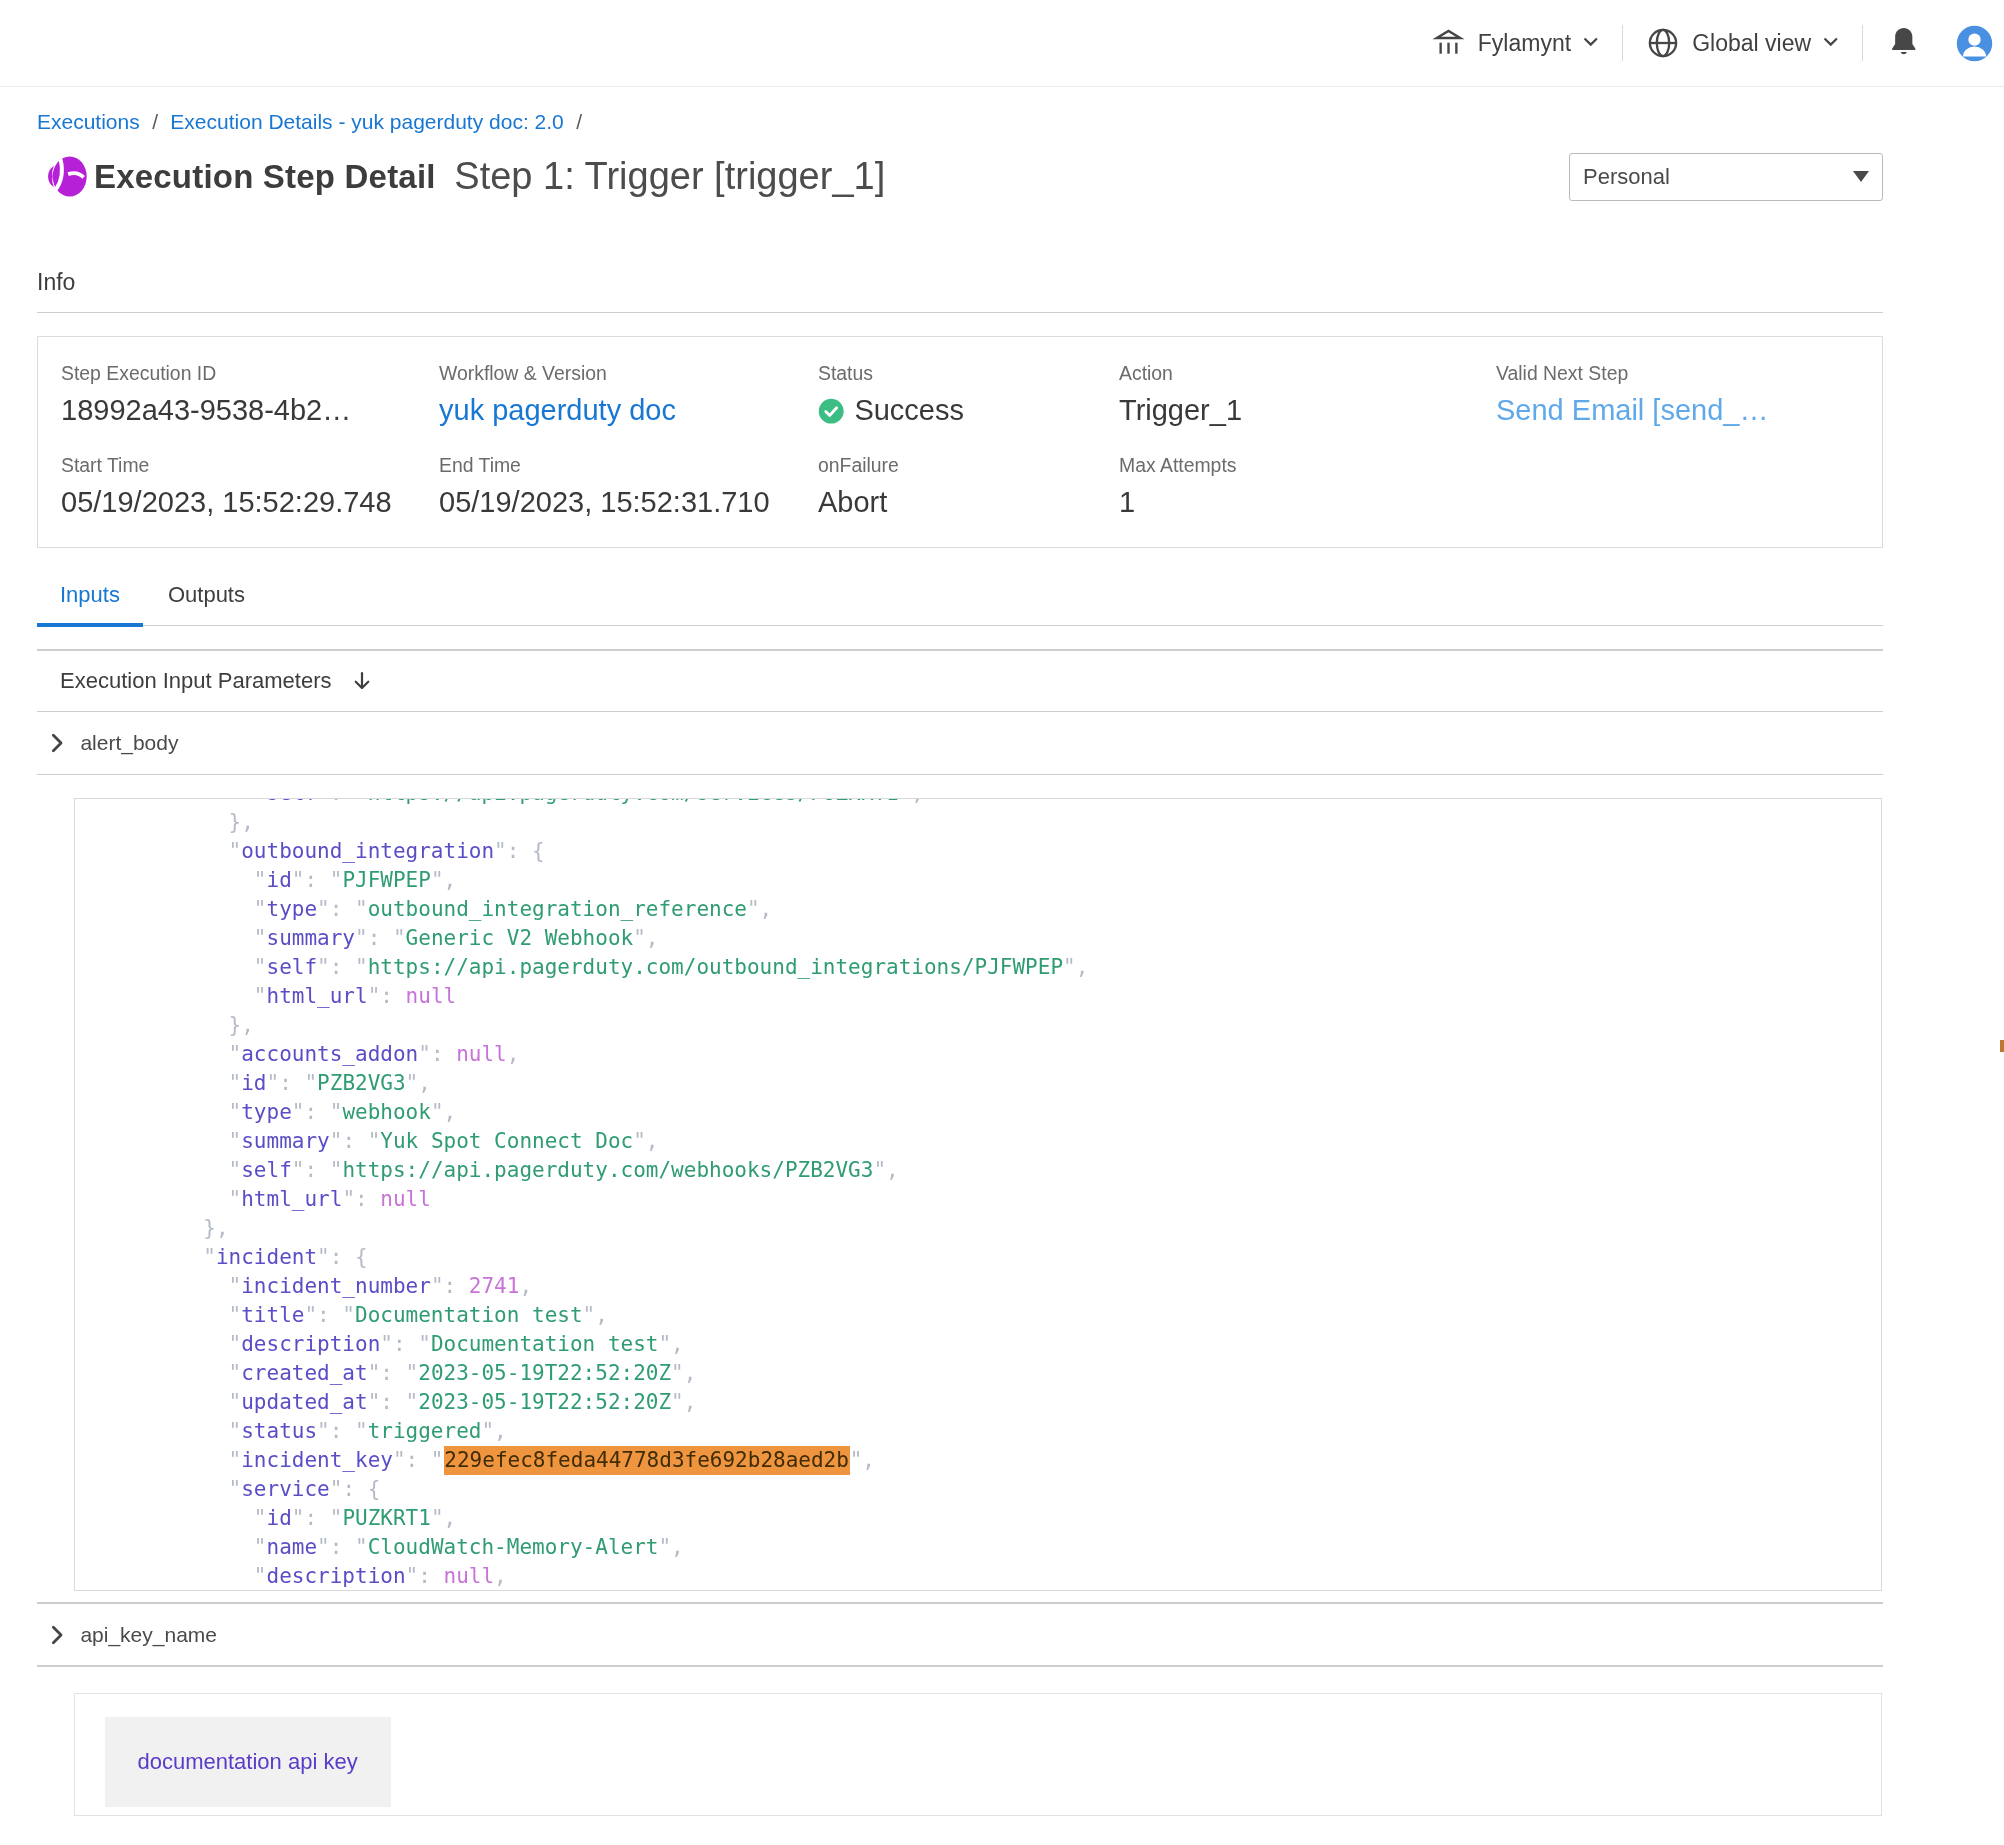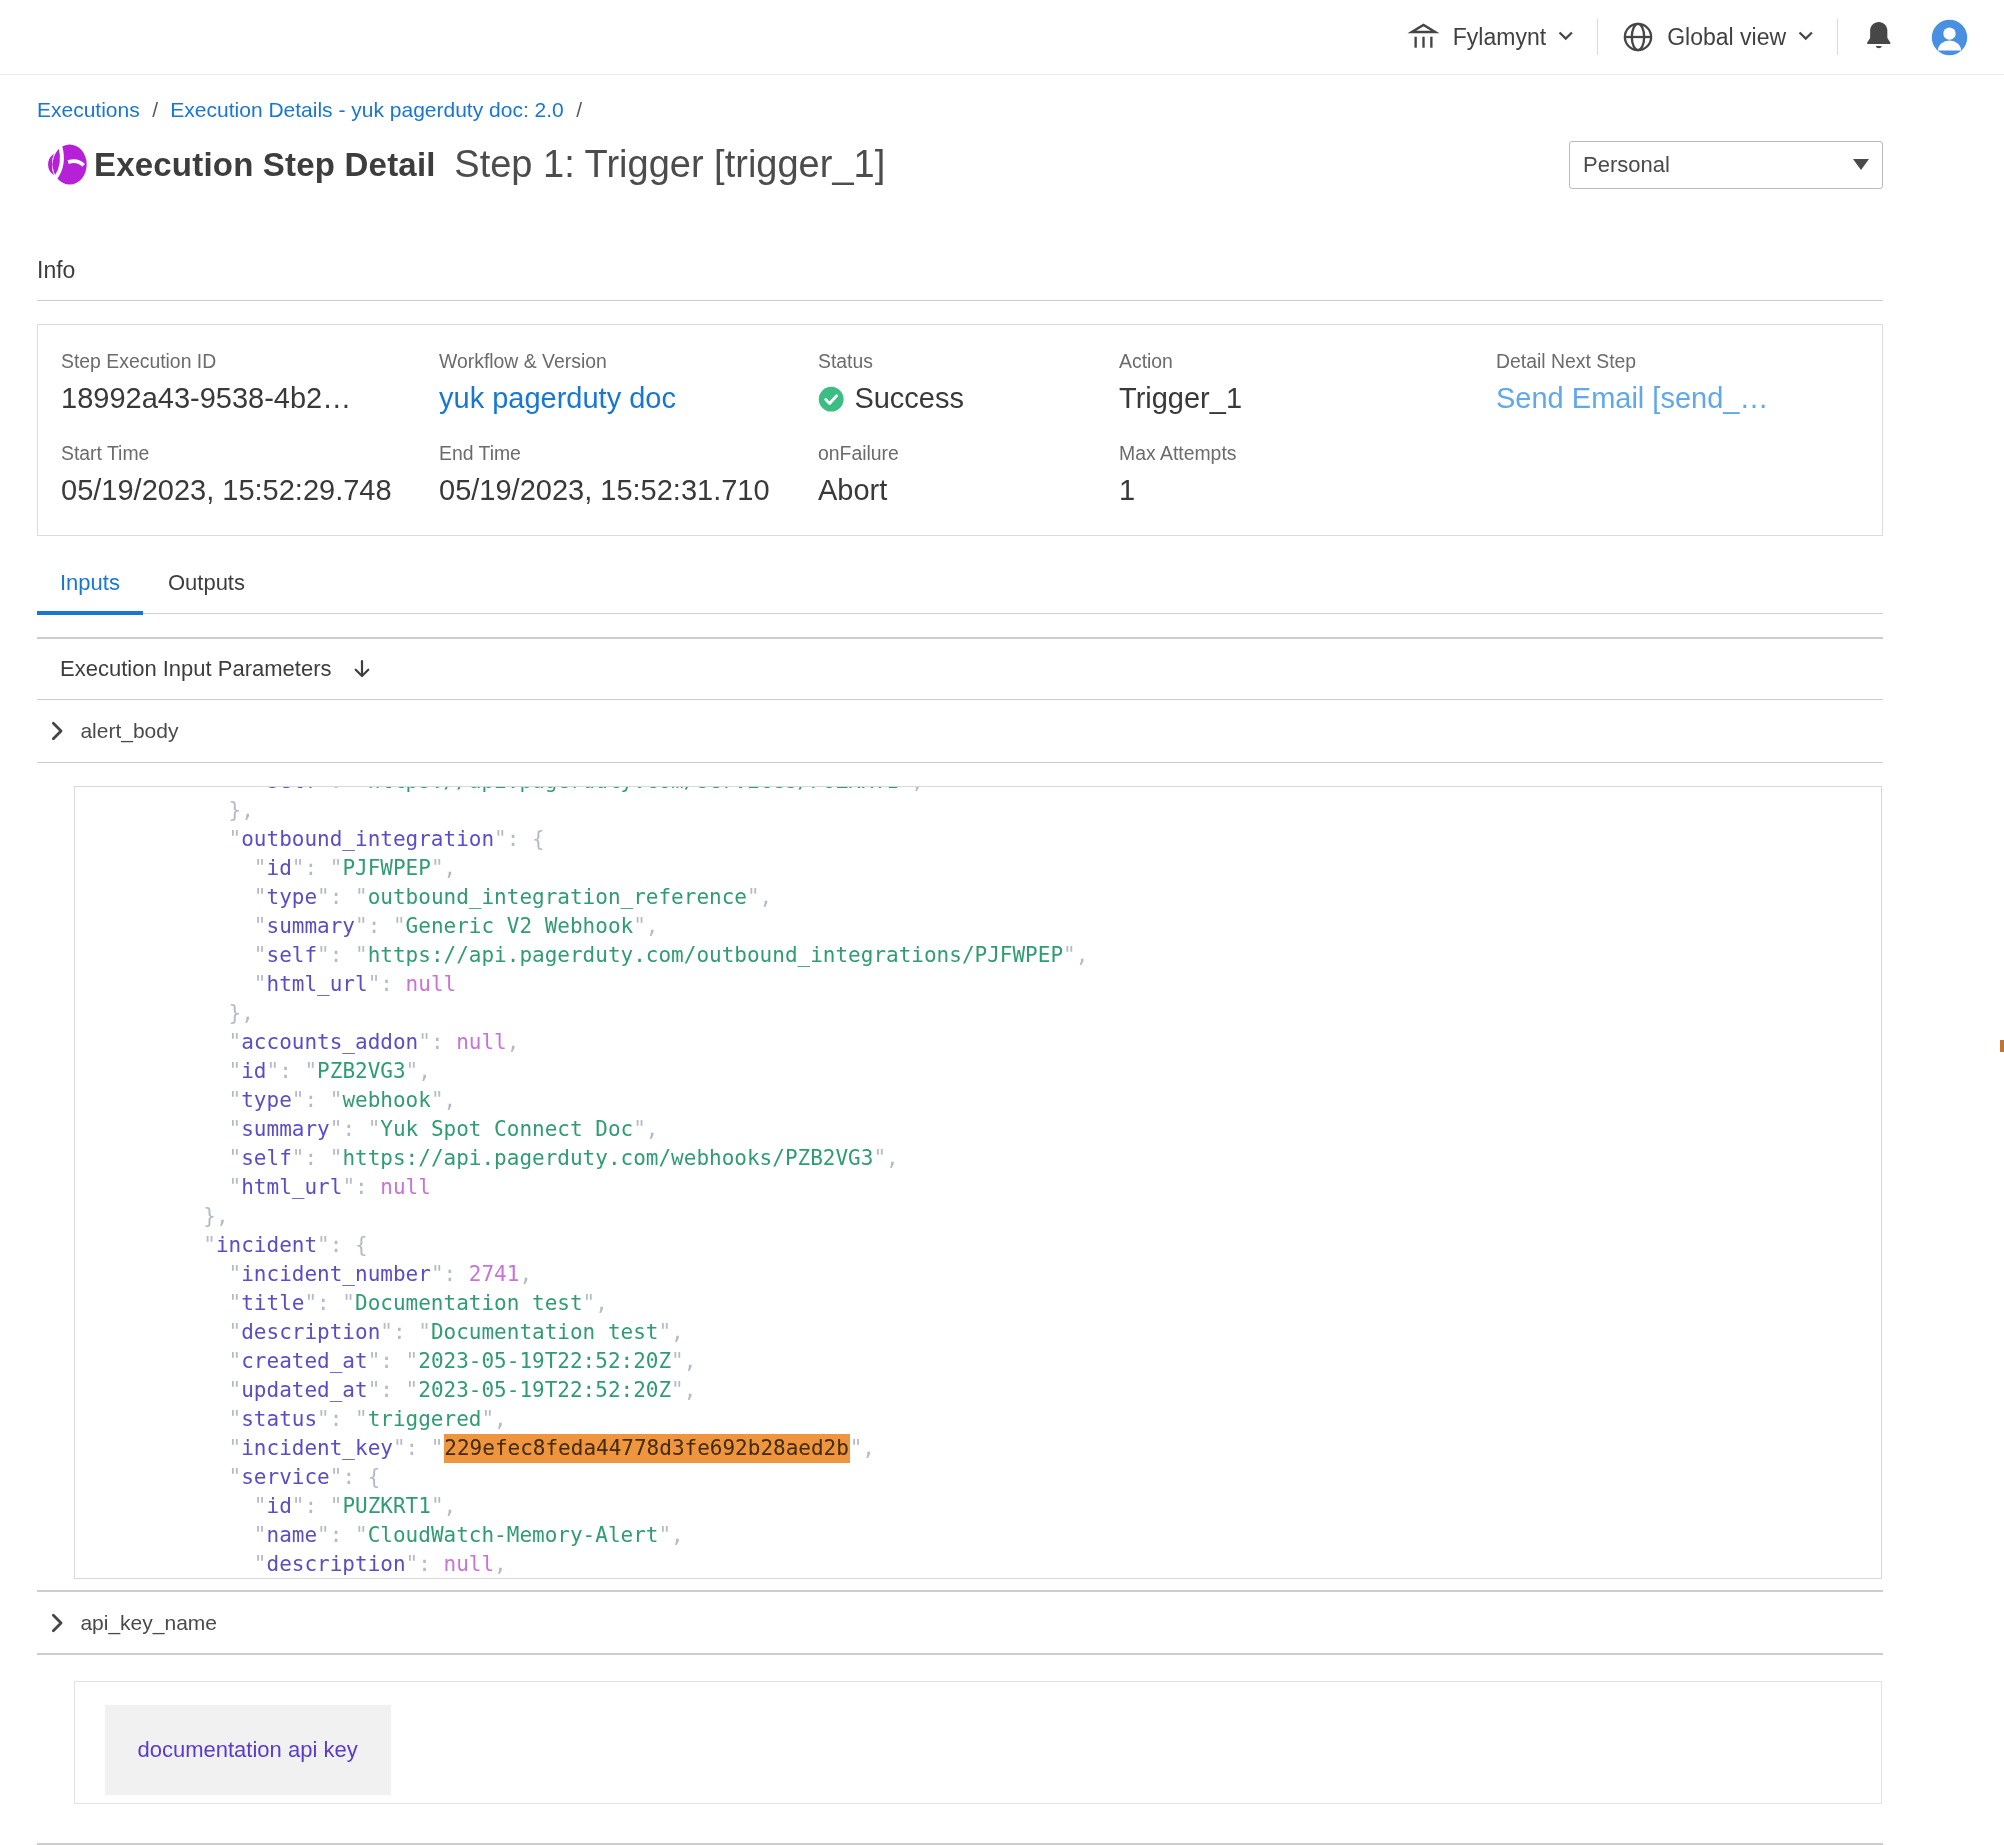--- a/index.html
+++ b/index.html
@@ -4,23 +4,23 @@
 <style>
   * { box-sizing: border-box; }
   html,body { margin:0; padding:0; }
   body {
     width:2005px; height:1846px; overflow:hidden; position:relative;
     background:#ffffff; font-family:"Liberation Sans", sans-serif; color:#3d3d3d;
   }
 
   
   .topbar {
-    height:75px; background:#fff; border-bottom:1.6px solid #ebebeb;
+    height:87px; background:#fff; border-bottom:1.6px solid #ebebeb;
     display:flex; align-items:center; justify-content:flex-end;
-    padding-right:37px;
+    padding-right:12px;
   }
   .tb-group { display:flex; align-items:center; gap:12.4px; padding:0 23px; cursor:pointer; }
   .tb-label { font-size:23px; color:#414141; }
   .tb-divider { width:0.8px; height:36px; background:#d9d9d9; }
   .tb-icon svg { display:block; }
   .bell-wrap { padding:0 26.4px; cursor:pointer; }
   .avatar { width:37px; height:37px; border-radius:50%; overflow:hidden; margin-left:11px; cursor:pointer; }
 
   
   .page { width:1846px; margin-left:37px; }
@@ -188,21 +188,21 @@
               </svg>
             </span>
             <span>Success</span>
           </div>
         </div>
         <div class="field">
           <div class="label">Action</div>
           <div class="value">Trigger_1</div>
         </div>
         <div class="field">
-          <div class="label">Detail Next Step</div>
+          <div class="label">Valid Next Step</div>
           <div class="value link-light">Send Email [send_…</div>
         </div>
         <div class="field">
           <div class="label">Start Time</div>
           <div class="value">05/19/2023, 15:52:29.748</div>
         </div>
         <div class="field">
           <div class="label">End Time</div>
           <div class="value">05/19/2023, 15:52:31.710</div>
         </div>

